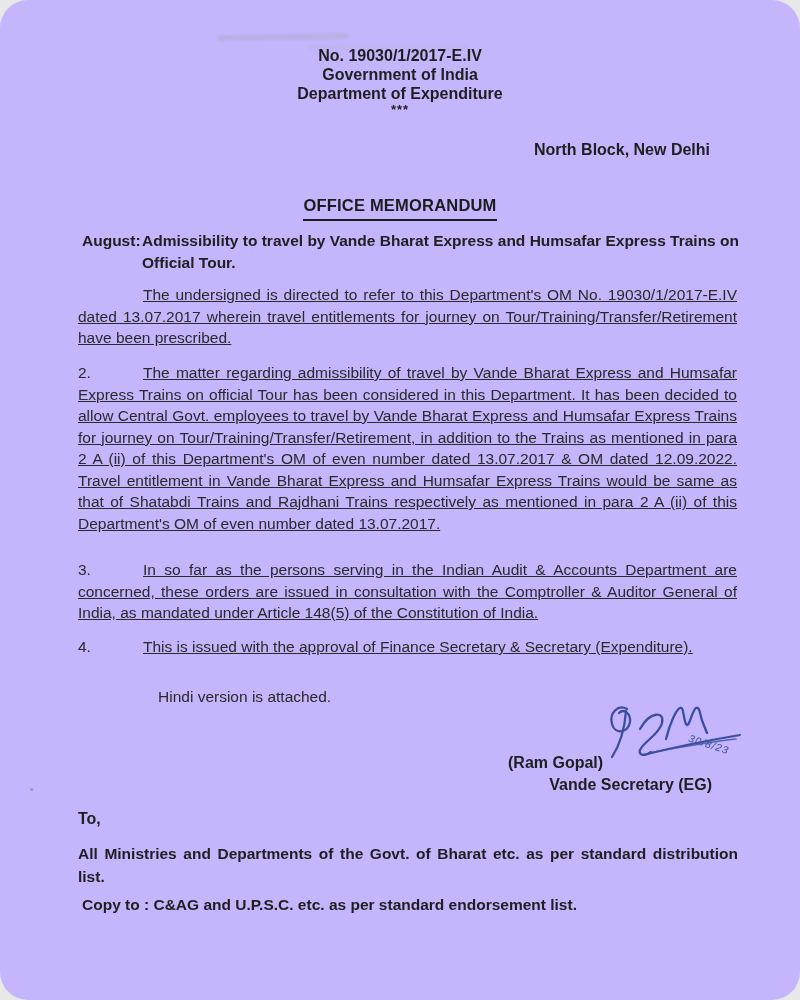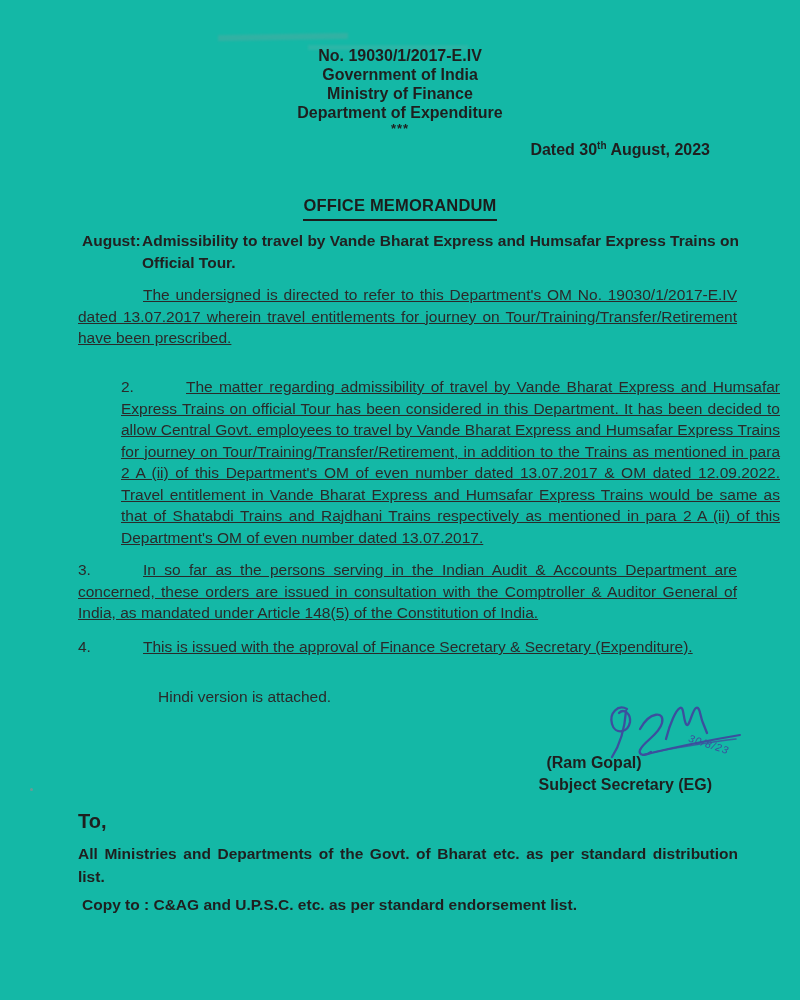--- a/index.html
+++ b/index.html
@@ -1,23 +1,24 @@
 <!DOCTYPE html>
 <html><head>
 <meta charset="utf-8">
 <style>
   html,body{margin:0;padding:0;background:#e8e8e8;}
   .page{
     position:relative;
     width:800px;height:1000px;
     margin:0 auto;
-    background:#14b8a6;
+    background:#c4b5fd;
     font-family:"Liberation Sans","DejaVu Sans",sans-serif;
     color:#262626;
     overflow:hidden;
+    border-radius:28px;
   }
   .abs{position:absolute;}
 
   
   .header-block{top:46px;left:0;width:800px;text-align:center;font-weight:bold;font-size:16px;line-height:19px;color:#1f1f1f;}
   .header-block .stars{font-size:13px;line-height:14px;letter-spacing:1px;}
 
   
   .smudge1{top:34px;left:218px;width:130px;height:6px;background:#9a9a9a;opacity:.22;filter:blur(1px);transform:rotate(-1deg);}
   .smudge2{top:45px;left:308px;width:160px;height:5px;background:#ababab;opacity:.15;filter:blur(1px);}
@@ -33,55 +34,54 @@
 
   
   .subject{top:230px;left:82px;width:658px;display:flex;font-weight:bold;font-size:15.5px;line-height:22px;color:#212121;}
   .subject .subj-label{flex:0 0 60px;}
   .subject .subj-text{flex:1;}
 
   
   .para{left:78px;width:659px;text-align:justify;font-size:15.5px;line-height:21.5px;color:#2a2a2a;text-decoration:underline;}
   .para .pnum{display:inline-block;width:65px;text-align:left;}
   .p1{top:284px;}
-  .p2{top:376px;margin-left:43px;}
+  .p2{top:362px;}
   .p3{top:559px;}
   .p4{top:636px;}
   .closing-note{top:688px;left:158px;font-size:15.5px;color:#2a2a2a;}
 
   
   .sig-svg{top:698px;left:596px;width:152px;height:70px;}
   .sig-date{top:738px;left:688px;font-size:10.5px;font-style:italic;transform:rotate(18deg);letter-spacing:1px;}
-  .sig-name{top:754px;left:484px;width:220px;text-align:center;font-weight:bold;font-size:16px;color:#1f1f1f;}
+  .sig-name{top:754px;left:508px;width:220px;text-align:left;font-weight:bold;font-size:16px;color:#1f1f1f;}
   .sig-designation{top:776px;left:440px;width:272px;text-align:right;font-weight:bold;font-size:16px;color:#1f1f1f;}
 
   
-  .to-label{top:810px;left:78px;font-weight:bold;font-size:20px;color:#1f1f1f;}
+  .to-label{top:810px;left:78px;font-weight:bold;font-size:16px;color:#1f1f1f;}
   .to-text{top:842px;left:78px;width:660px;text-align:justify;font-weight:bold;font-size:15.5px;line-height:23px;color:#1f1f1f;}
   .copy-to{top:896px;left:82px;font-weight:bold;font-size:15.5px;color:#1f1f1f;}
 </style>
 </head>
 <body>
 
 <div class="page">
 
   <div class="abs smudge1"></div>
   <div class="abs smudge2"></div>
   <div class="abs margin-dot"></div>
 
   <div class="abs header-block">
     <div>No. 19030/1/2017-E.IV</div>
     <div>Government of India</div>
-    <div>Ministry of Finance</div>
     <div>Department of Expenditure</div>
     <div class="stars">***</div>
   </div>
 
   <div class="abs date-block">
-    <div><span>Dated 30</span><sup>th</sup><span> August, 2023</span></div>
+    <div>North Block, New Delhi</div>
   </div>
 
   <div class="abs memo-heading">
     <span>OFFICE MEMORANDUM</span>
   </div>
 
   <div class="abs subject">
     <div class="subj-label">August:</div>
     <div class="subj-text">Admissibility to travel by Vande Bharat Express and Humsafar Express Trains on Official Tour.</div>
   </div>
@@ -99,19 +99,19 @@
   <svg class="abs sig-svg" viewBox="0 0 152 70" fill="none" stroke="#3c4f9e" stroke-width="2.3" stroke-linecap="round" stroke-linejoin="round">
     <path d="M31,11 C22,6 13,15 16,26 C19,37 32,35 34,24 C35,16 28,10 23,15"></path>
     <path d="M30,13 C29,27 25,45 16,59"></path>
     <path d="M44,31 C54,13 69,13 66,25 C63,37 48,43 44,52 C42,57 49,59 55,54"></path>
     <path d="M70,41 C74,25 80,12 84,10 C88,8 87,20 90,26 C93,32 96,12 100,10 C104,8 104,18 107,25 L111,35"></path>
     <path d="M47,57 C75,50 108,43 144,37" stroke-width="2"></path>
     <path d="M58,54 C85,49 115,44 140,41" stroke-width="1.6" opacity="0.8"></path>
   </svg>
   <div class="abs sig-date" style="color:#3c4f9e;">30/8/23</div>
   <div class="abs sig-name">(Ram Gopal)</div>
-  <div class="abs sig-designation">Subject Secretary (EG)</div>
+  <div class="abs sig-designation">Vande Secretary (EG)</div>
 
   <div class="abs to-label">To,</div>
   <div class="abs to-text">All Ministries and Departments of the Govt. of Bharat etc. as per standard distribution list.</div>
   <div class="abs copy-to">Copy to : C&amp;AG and U.P.S.C. etc. as per standard endorsement list.</div>
 
 </div>
 
 </body></html>

